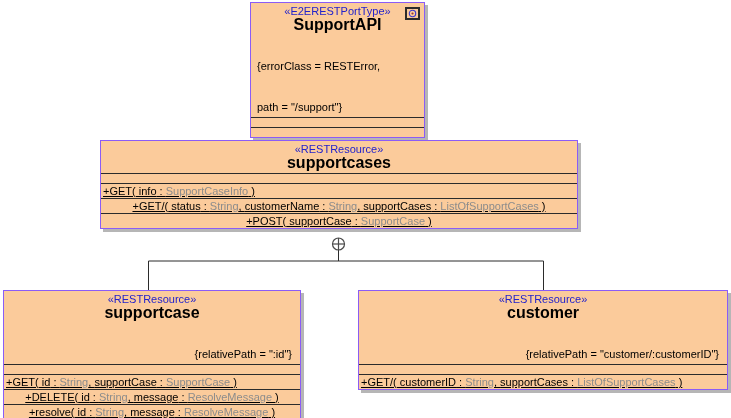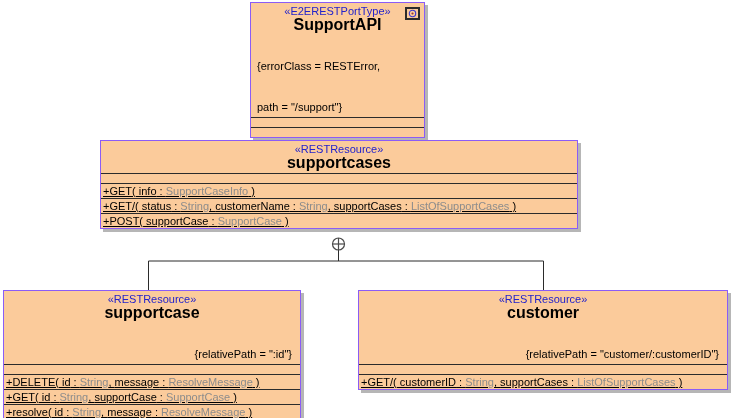--- a/index.html
+++ b/index.html
@@ -92,20 +92,21 @@
     font-size: 11px;
     line-height: 14px;
     height: 14px;
     padding: 0 2px;
     white-space: nowrap;
     color: #000;
     overflow: hidden;
   }
   .op-row + .op-row {
     border-top: 1px solid #2b2b2b;
+    text-align: center;
   }
   .op-underline {
     text-decoration: underline;
     text-decoration-color: #000;
   }
   .ptype {
     color: #8c8c8c;
   }
   .pname {
     color: #000;
@@ -185,22 +186,22 @@
   </div>
 
   <div class="uml-box" id="box-supportcase">
     <div class="compartment header-comp">
       <div class="stereotype">«RESTResource»</div>
       <div class="class-name">supportcase</div>
       <div class="prop-block prop-right">{relativePath = ":id"}</div>
     </div>
     <div class="compartment empty-comp"></div>
     <div class="compartment ops-comp">
+        <div class="op-row"><span class="op-underline"><span class="pname">+GET(</span><span class="pname"> id</span><span class="pname"> : </span><span class="ptype">String</span><span class="pname">, </span><span class="pname">supportCase</span><span class="pname"> : </span><span class="ptype">SupportCase</span><span class="pname"> )</span></span></div>
         <div class="op-row"><span class="op-underline"><span class="pname">+DELETE(</span><span class="pname"> id</span><span class="pname"> : </span><span class="ptype">String</span><span class="pname">, </span><span class="pname">message</span><span class="pname"> : </span><span class="ptype">ResolveMessage</span><span class="pname"> )</span></span></div>
-        <div class="op-row"><span class="op-underline"><span class="pname">+GET(</span><span class="pname"> id</span><span class="pname"> : </span><span class="ptype">String</span><span class="pname">, </span><span class="pname">supportCase</span><span class="pname"> : </span><span class="ptype">SupportCase</span><span class="pname"> )</span></span></div>
         <div class="op-row"><span class="op-underline"><span class="pname">+resolve(</span><span class="pname"> id</span><span class="pname"> : </span><span class="ptype">String</span><span class="pname">, </span><span class="pname">message</span><span class="pname"> : </span><span class="ptype">ResolveMessage</span><span class="pname"> )</span></span></div>
       </div>
   </div>
 
   <div class="uml-box" id="box-customer">
     <div class="compartment header-comp">
       <div class="stereotype">«RESTResource»</div>
       <div class="class-name">customer</div>
       <div class="prop-block prop-right">{relativePath = "customer/:customerID"}</div>
     </div>

